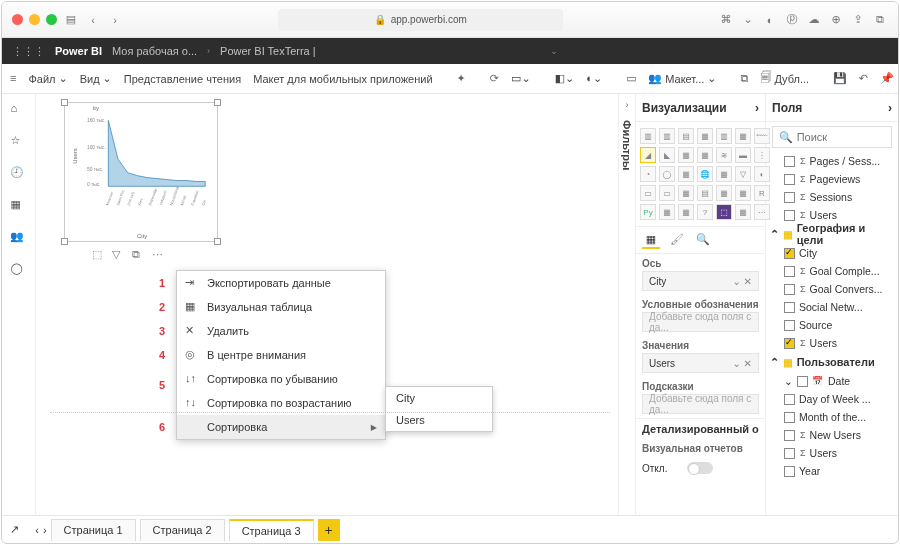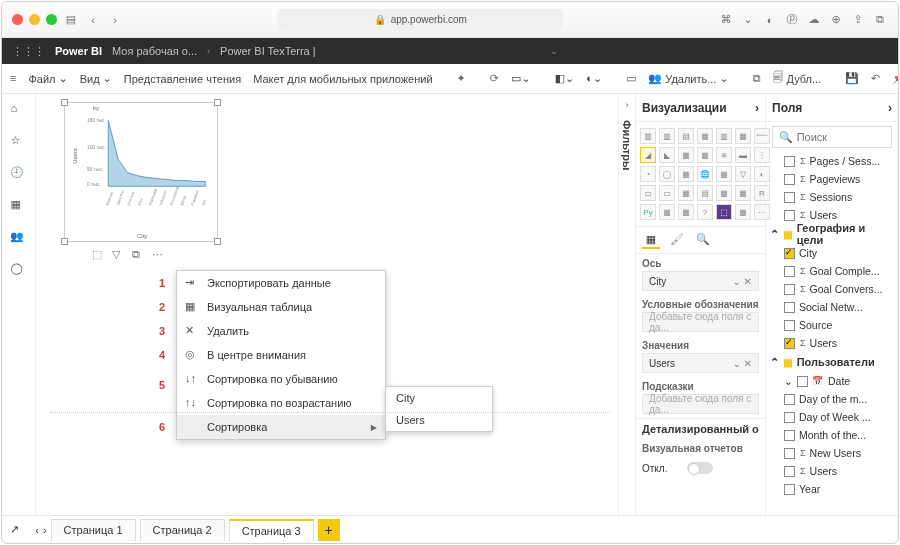--- a/index.html
+++ b/index.html
@@ -121,21 +121,21 @@
     <span class="sep"></span>
     <span class="ic">✦</span>
     <span class="sep"></span>
     <span class="ic">⟳</span>
     <span class="item">▭⌄</span>
     <span class="sep"></span>
     <span class="item">◧⌄</span>
     <span class="item">◐⌄</span>
     <span class="sep"></span>
     <span class="ic">▭</span>
-    <span class="item">👥 <span>Удалить...</span> ⌄</span>
+    <span class="item">👥 <span>Макет...</span> ⌄</span>
     <span class="sep"></span>
     <span class="ic">⧉</span>
     <span class="item">🗐 <span>Дубл...</span></span>
     <span class="sep"></span>
     <span class="ic">💾</span>
     <span class="ic">↶</span>
     <span class="item">📌 </span>
 
   </div>
 
@@ -384,24 +384,20 @@
             <span>Пользователи</span>
           </div>
           <div class="fld">
             <span>⌄</span>
             <span class="cb"></span>
             <span class="sig">📅</span>
             <span>Date</span>
           </div>
           <div class="fld">
             <span class="cb"></span>
-            <span>Day of the m...</span>
-          </div>
-          <div class="fld">
-            <span class="cb"></span>
             <span>Day of Week ...</span>
           </div>
           <div class="fld">
             <span class="cb"></span>
             <span>Month of the...</span>
           </div>
           <div class="fld">
             <span class="cb"></span>
             <span class="sig">Σ</span>
             <span>New Users</span>

